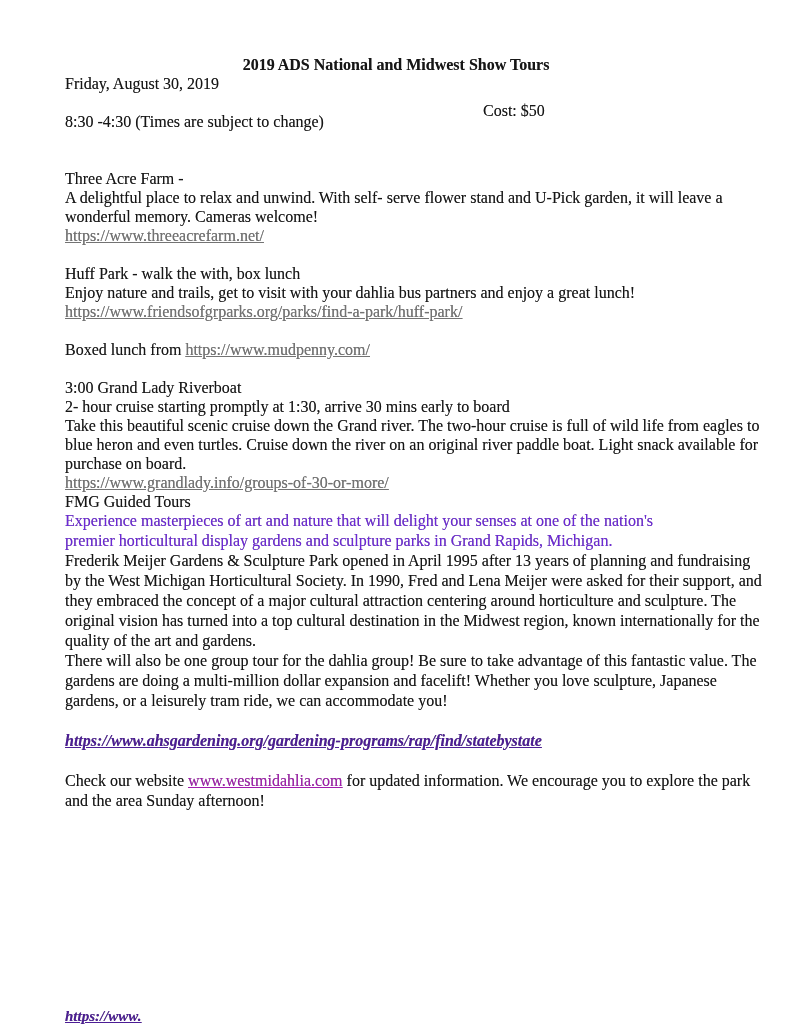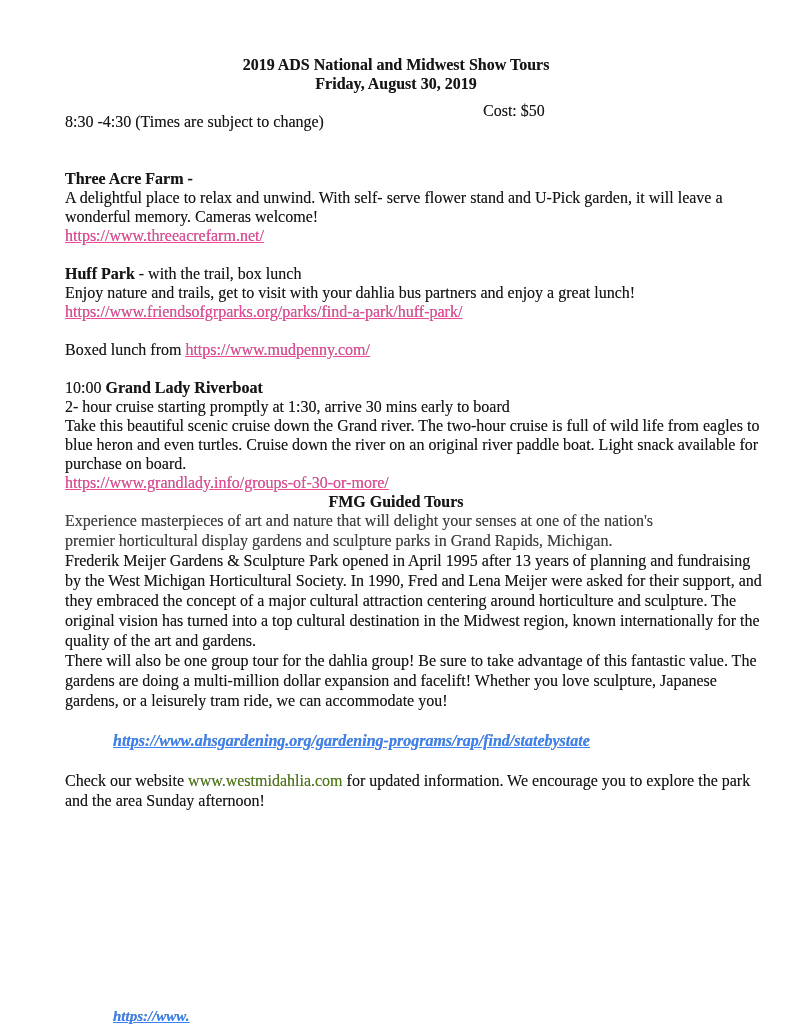--- a/index.html
+++ b/index.html
@@ -10,29 +10,29 @@
     overflow:hidden;
     font-family:"Liberation Serif", serif;
     color:#161616;
     font-size:16px;
   }
   .content{position:absolute;left:65px;top:55px;width:662px;}
   .content p{margin:0;white-space:pre-line;}
   .wide{width:705px;}
   .lh19{line-height:19px;}
   .lh20{line-height:20px;}
-  .b{font-weight:bold;text-align:center;}
+  .b{font-weight:normal;}
   .bi{font-weight:bold;font-style:italic;}
   .title{font-weight:bold;text-align:center;line-height:19px;}
   .times-row{position:relative;}
   .cost{position:absolute;left:418px;top:8px;}
-  .lk-black{color:#ec4899;text-decoration:underline;cursor:pointer;}
-  .lk-blue{color:#4d7c0f;cursor:pointer;}
-  .lk-blue-bi{color:#3b82f6;text-decoration:underline;font-weight:bold;font-style:italic;cursor:pointer;margin-left:48px;}
-  .gray{color:#404040;}
+  .lk-black{color:#737373;text-decoration:underline;cursor:pointer;}
+  .lk-blue{color:#a21caf;text-decoration:underline;cursor:pointer;}
+  .lk-blue-bi{color:#4c1d95;text-decoration:underline;font-weight:bold;font-style:italic;cursor:pointer;}
+  .gray{color:#6d28d9;}
   .mt16{margin-top:16px;}
   .mt13{margin-top:13px;}
   .mt18{margin-top:18px;}
   .mt9{margin-top:9px;}
   .mt10{margin-top:10px;}
   .mt8{margin-top:8px;}
   .mt7{margin-top:7px;}
   .mt11{margin-top:11px;}
   .mt12{margin-top:12px;}
   .scan{text-shadow:0 0 0.5px rgba(20,20,20,0.5);}
@@ -57,31 +57,31 @@
     </p>
 
     <p class="lh19 mt16 wide">
       <span class="b">Three Acre Farm -</span>
       <span>A delightful place to relax and unwind. With self- serve flower stand and U-Pick garden, it will leave a
 wonderful memory. Cameras welcome!</span>
       <a class="lk-black">https://www.threeacrefarm.net/</a>
     </p>
 
     <p class="lh19 mt16 wide">
-      <span class="b">Huff Park</span><span> - with the trail, box lunch</span>
+      <span class="b">Huff Park</span><span> - walk the with, box lunch</span>
       <span>Enjoy nature and trails, get to visit with your dahlia bus partners and enjoy a great lunch!</span>
       <a class="lk-black">https://www.friendsofgrparks.org/parks/find-a-park/huff-park/</a>
     </p>
 
     <p class="lh19 mt16 wide">
       <span>Boxed lunch from </span><a class="lk-black">https://www.mudpenny.com/</a>
     </p>
 
     <p class="lh19 mt16 wide">
-      <span>10:00 </span><span class="b">Grand Lady Riverboat</span>
+      <span>3:00 </span><span class="b">Grand Lady Riverboat</span>
       <span>2- hour cruise starting promptly at 1:30, arrive 30 mins early to board</span>
       <span>Take this beautiful scenic cruise down the Grand river. The two-hour cruise is full of wild life from eagles to
 blue heron and even turtles. Cruise down the river on an original river paddle boat. Light snack available for
 purchase on board.</span>
       <a class="lk-black">https://www.grandlady.info/groups-of-30-or-more/</a>
     </p>
 
 
     <p class="b lh19 mt18">FMG Guided Tours</p>
 

